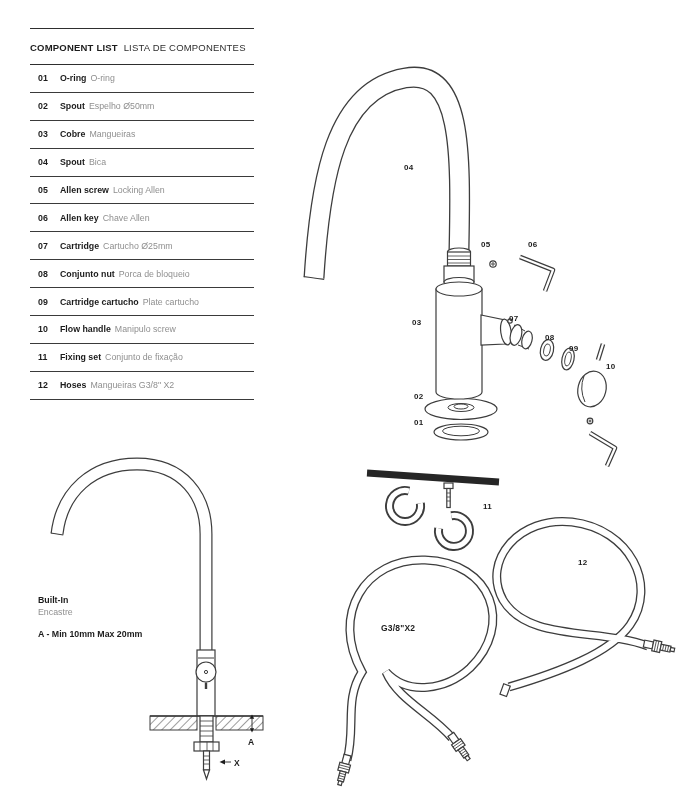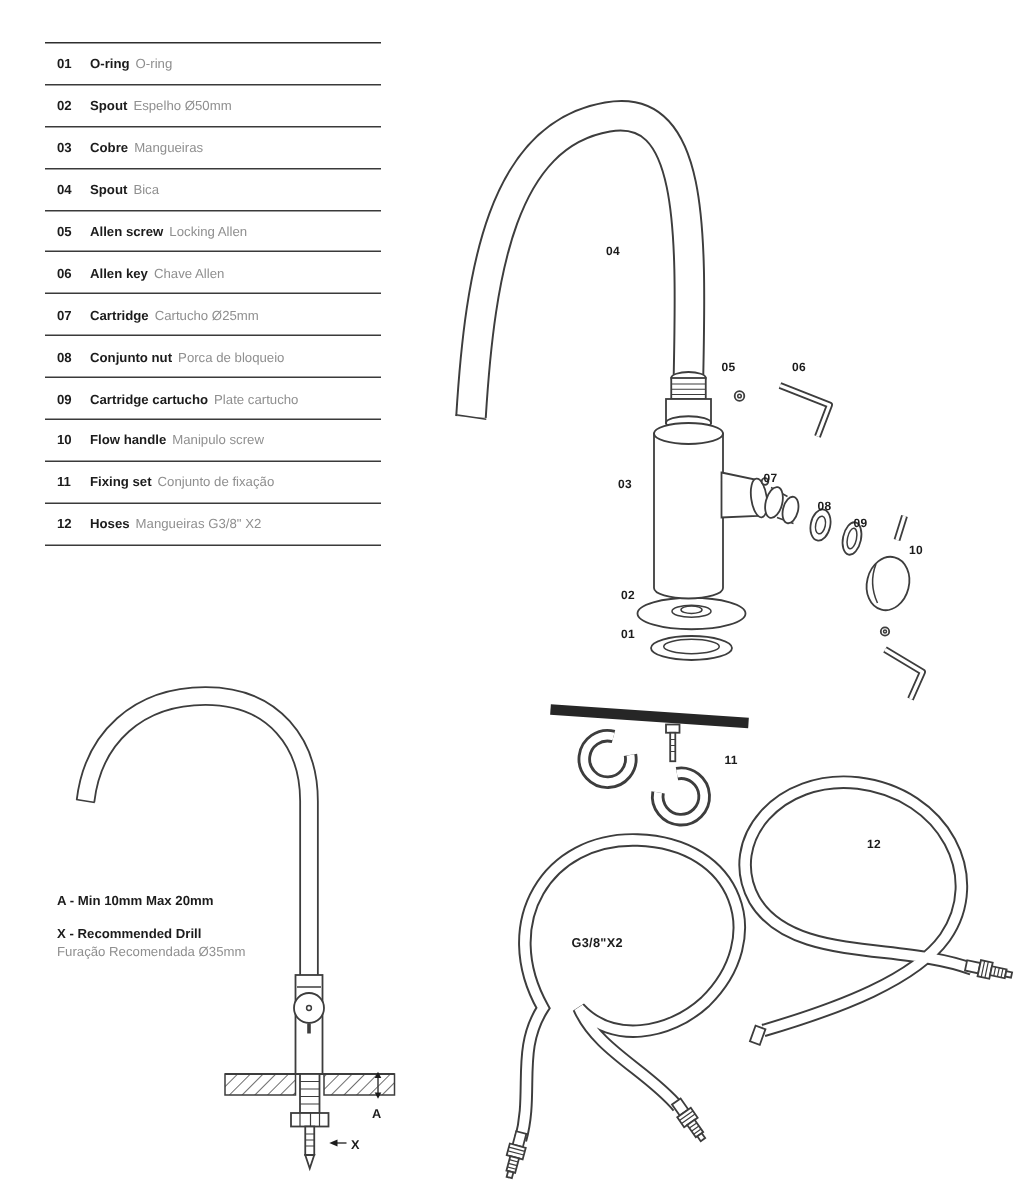--- a/index.html
+++ b/index.html
@@ -66,20 +66,24 @@
   .note-block { margin-bottom:10px; }
   .n-bold { font-weight:bold; color:#1c1c1c; }
   .n-gray { color:#8f8f8f; }
 </style>
 </head>
 <body>
 
 <div class="page">
 
   <section class="component-list">
+    <div class="list-title">
+      <span class="en">COMPONENT LIST</span>
+      <span class="pt">LISTA DE COMPONENTES</span>
+    </div>
 
     <div class="list-row">
       <span class="num">01</span>
       <span class="en">O-ring</span>
       <span class="pt">O-ring</span>
     </div>
     <div class="list-row">
       <span class="num">02</span>
       <span class="en">Spout</span>
       <span class="pt">Espelho Ø50mm</span>
@@ -325,21 +329,21 @@
   <div class="dlabel" style="left:569px;top:344px">09</div>
   <div class="dlabel" style="left:606px;top:362px">10</div>
   <div class="dlabel" style="left:414px;top:392px">02</div>
   <div class="dlabel" style="left:414px;top:418px">01</div>
   <div class="dlabel" style="left:483px;top:502px">11</div>
   <div class="dlabel" style="left:578px;top:558px">12</div>
   <div class="dlabel big" style="left:381px;top:623px">G3/8"X2</div>
 
   <div class="notes">
     <div class="note-block">
+      <div class="n-bold">Built-In</div>
+      <div class="n-gray">Encastre</div>
+    </div>
+    <div class="note-block">
       <div class="n-bold">A - Min 10mm Max 20mm</div>
     </div>
-    <div class="note-block">
-      <div class="n-bold">X - Recommended Drill</div>
-      <div class="n-gray">Furação Recomendada Ø35mm</div>
-    </div>
   </div>
 
 </div>
 
 </body></html>

